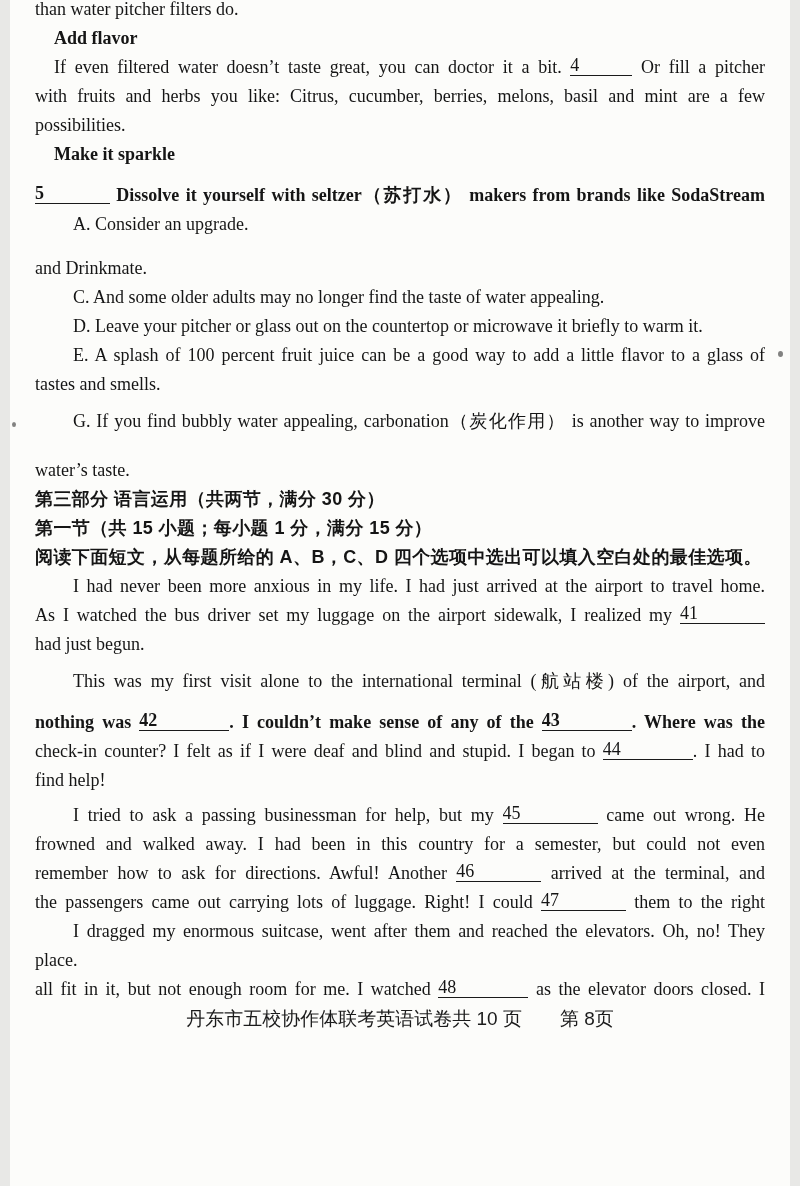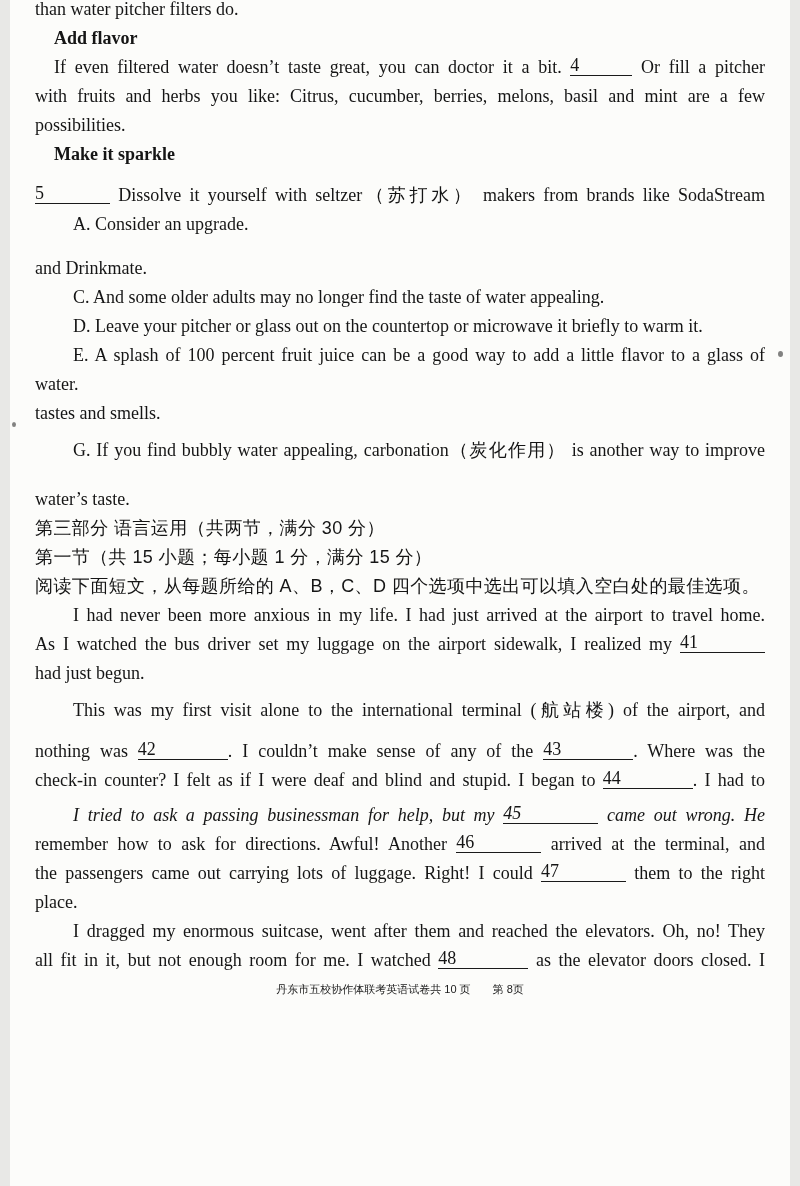--- a/index.html
+++ b/index.html
@@ -21,47 +21,47 @@
     height: 29px;
     overflow: hidden;
     white-space: nowrap;
   }
   .j { text-align: justify; text-align-last: justify; white-space: normal; }
   .ind1 { padding-left: 19px; }
   .ind2 { padding-left: 38px; }
   .bold { font-weight: bold; }
   .zh {
     font-family: "Liberation Sans", "DejaVu Sans", sans-serif;
-    font-weight: normal;
+    font-weight: bold;
     letter-spacing: 0.4px;
   }
   .first { margin-top: -12px; }
-  .g6  { margin-top: 6px; font-style: italic; }
+  .g6  { margin-top: 6px; }
   .g8  { margin-top: 8px; }
-  .g12 { margin-top: 12px; }
+  .g12 { margin-top: 12px; font-weight: bold; }
   .g15 { margin-top: 15px; }
   .g20 { margin-top: 20px; }
   .blank {
     display: inline-block;
     border-bottom: 1.4px solid #1a1a1a;
     text-align: center;
     height: 20px;
     line-height: 21px;
     vertical-align: -3px;
     overflow: hidden;
   }
   .w62 { width: 62px; }
   .w75 { width: 75px; }
   .w85 { width: 85px; }
   .w90 { width: 90px; }
   .w95 { width: 95px; }
   .footer {
     text-align: center;
     line-height: 29px;
-    font-size: 11px;
+    font-size: 19px;
     font-family: "Liberation Sans", "DejaVu Sans", sans-serif;
     color: #1b1b1b;
   }
   .speck {
     position: absolute;
     background: #5a5a58;
     border-radius: 50%;
     opacity: 0.75;
   }
 </style>
@@ -78,43 +78,44 @@
   <div class="ln"><span>possibilities.</span></div>
 
   <div class="ln ind1 bold"><span>Make it sparkle</span></div>
   <div class="ln j g12"><span class="blank w75"><span>5</span></span><span> Dissolve it yourself with seltzer（苏打水） makers from brands like SodaStream</span></div>
   <div class="ln ind2"><span>A. Consider an upgrade.</span></div>
 
   <div class="ln g15"><span>and Drinkmate.</span></div>
   <div class="ln ind2"><span>C. And some older adults may no longer find the taste of water appealing.</span></div>
   <div class="ln ind2"><span>D. Leave your pitcher or glass out on the countertop or microwave it briefly to warm it.</span></div>
   <div class="ln ind2 j"><span>E. A splash of 100 percent fruit juice can be a good way to add a little flavor to a glass of</span></div>
-  <div class="ln"><span>water.</span></div>
   <div class="ln"><span>tastes and smells.</span></div>
   <div class="ln ind2 j g8"><span>G. If you find bubbly water appealing, carbonation（炭化作用） is another way to improve</span></div>
   <div class="ln g20"><span>water’s taste.</span></div>
 
   <div class="ln zh"><span>第三部分 语言运用（共两节，满分 30 分）</span></div>
   <div class="ln zh"><span>第一节（共 15 小题；每小题 1 分，满分 15 分）</span></div>
   <div class="ln zh"><span>阅读下面短文，从每题所给的 A、B，C、D 四个选项中选出可以填入空白处的最佳选项。</span></div>
 
   <div class="ln ind2 j"><span>I had never been more anxious in my life. I had just arrived at the airport to travel home.</span></div>
   <div class="ln j"><span>As I watched the bus driver set my luggage on the airport sidewalk, I realized my </span><span class="blank w85"><span>41</span></span></div>
   <div class="ln"><span>had just begun.</span></div>
 
   <div class="ln ind2 j g8"><span>This was my first visit alone to the international terminal (航站楼) of the airport, and</span></div>
   <div class="ln j g12"><span>nothing was </span><span class="blank w90"><span>42</span></span><span>. I couldn’t make sense of any of the </span><span class="blank w90"><span>43</span></span><span>. Where was the</span></div>
   <div class="ln j"><span>check-in counter? I felt as if I were deaf and blind and stupid. I began to </span><span class="blank w90"><span>44</span></span><span>. I had to</span></div>
+  <div class="ln"><span>find help!</span></div>
 
   <div class="ln ind2 j g6"><span>I tried to ask a passing businessman for help, but my </span><span class="blank w95"><span>45</span></span><span> came out wrong. He</span></div>
+  <div class="ln j"><span>frowned and walked away. I had been in this country for a semester, but could not even</span></div>
   <div class="ln j"><span>remember how to ask for directions. Awful! Another </span><span class="blank w85"><span>46</span></span><span> arrived at the terminal, and</span></div>
   <div class="ln j"><span>the passengers came out carrying lots of luggage. Right! I could </span><span class="blank w85"><span>47</span></span><span> them to the right</span></div>
+  <div class="ln ind2 j"><span>I dragged my enormous suitcase, went after them and reached the elevators. Oh, no! They</span></div>
+
   <div class="ln"><span>place.</span></div>
-
-  <div class="ln ind2 j"><span>I dragged my enormous suitcase, went after them and reached the elevators. Oh, no! They</span></div>
   <div class="ln j"><span>all fit in it, but not enough room for me. I watched </span><span class="blank w90"><span>48</span></span><span> as the elevator doors closed. I</span></div>
 
   <div class="footer"><span>丹东市五校协作体联考英语试卷共 10 页　　第 8页</span></div>
 
   <div class="speck" style="left:781px; top:206px; width:4px; height:7px;"></div>
   <div class="speck" style="left:768px; top:351px; width:5px; height:6px;"></div>
   <div class="speck" style="left:2px; top:422px; width:4px; height:5px;"></div>
 
 </div>
 

